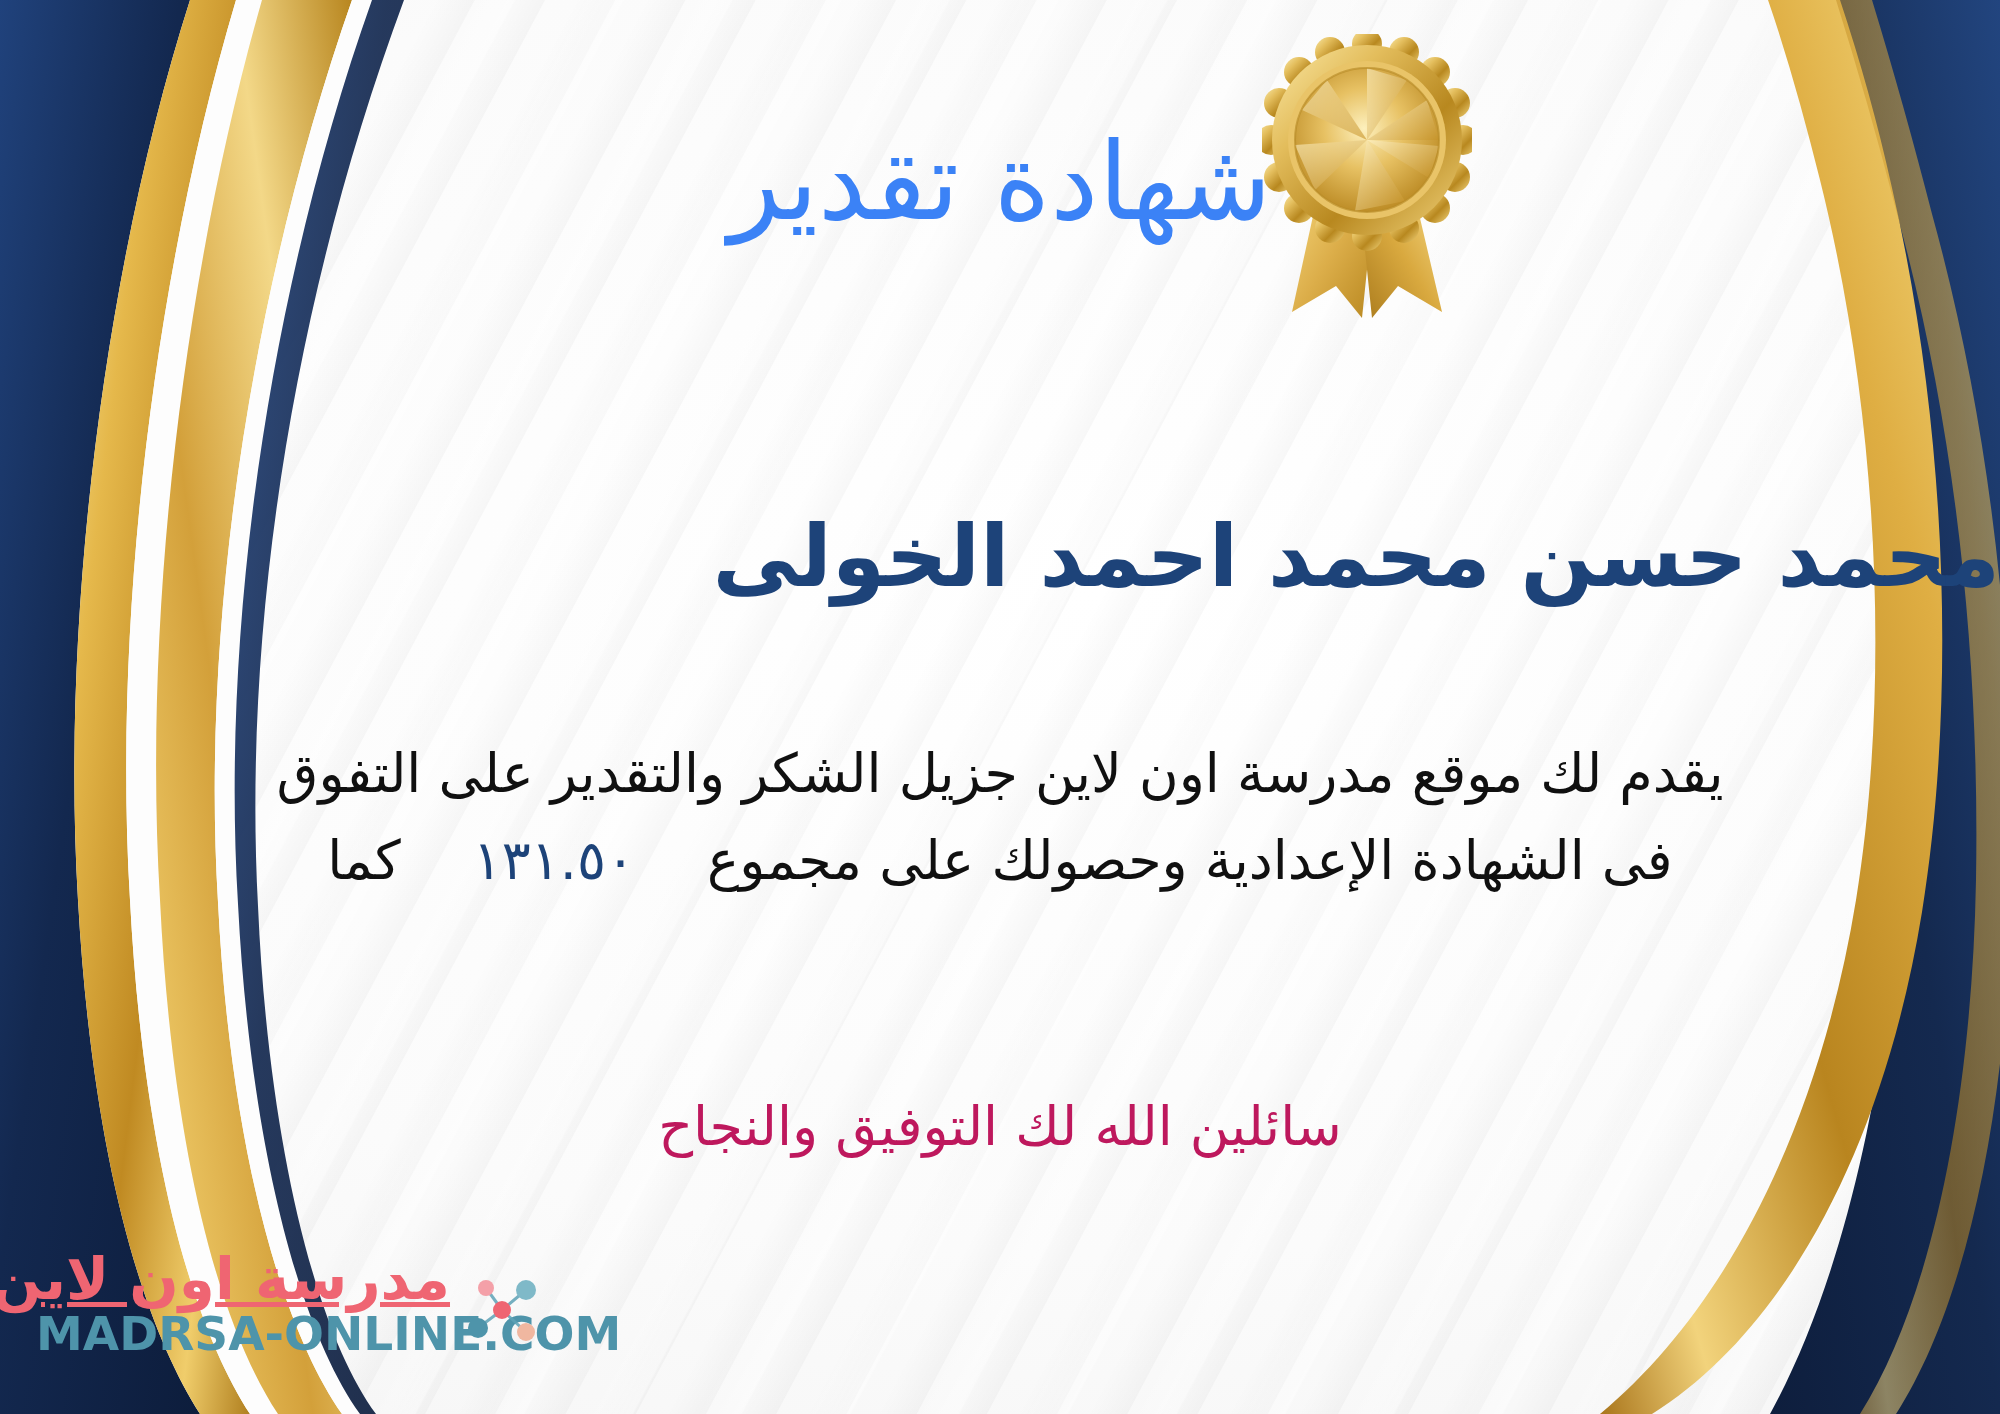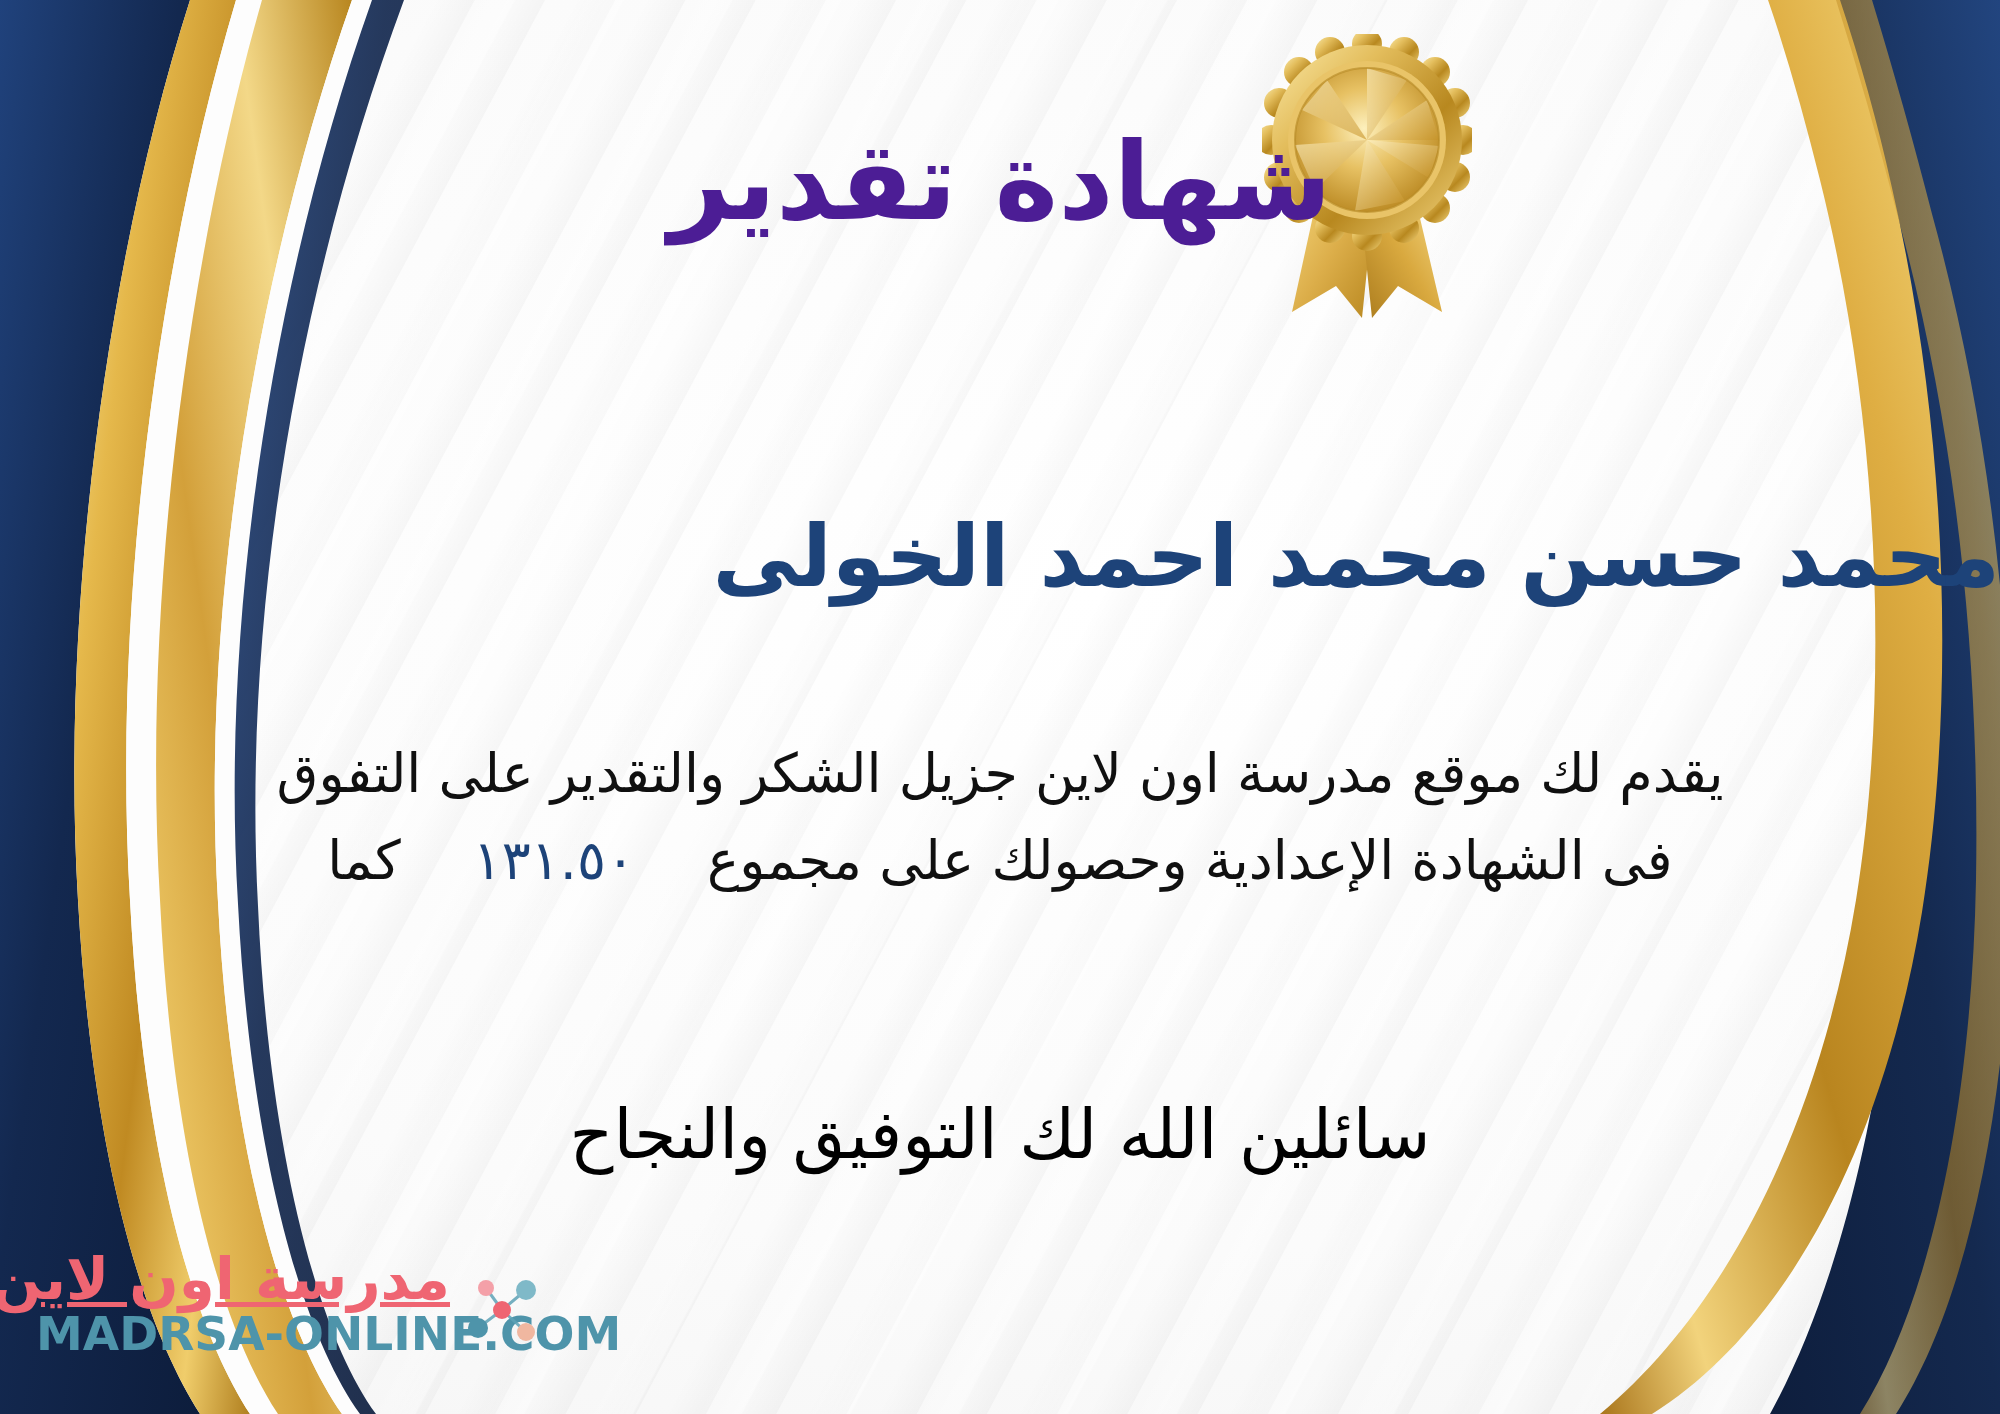--- a/index.html
+++ b/index.html
@@ -62,23 +62,23 @@
     position:absolute;
     left:0;top:0;width:2000px;height:1414px;
     direction:rtl;
     text-align:center;
   }
 
   .title{
     position:absolute;
     top:120px;left:0;right:0;
     font-size:108px;
-    font-weight:700;
+    font-weight:400;
     letter-spacing:-2px;
-    color:#4c1d95;
+    color:#3b82f6;
     line-height:1.15;
   }
 
   .student-name{
     position:absolute;
     top:505px;left:0;right:0;
     font-size:86px;
     font-weight:700;
     color:#1d4379;
     line-height:1.2;
@@ -98,22 +98,22 @@
     color:#1d4379;
     font-weight:400;
     letter-spacing:1px;
     padding:0 26px;
   }
   .gap{display:inline-block;width:46px;}
 
   .closing{
     position:absolute;
     top:1095px;left:0;right:0;
-    font-size:68px;
-    color:#000000;
+    font-size:54px;
+    color:#be185d;
     white-space:nowrap;
   }
 
   
   .brand{
     position:absolute;
     left:26px;bottom:34px;
     width:430px;height:130px;
     direction:rtl;
     text-align:right;

